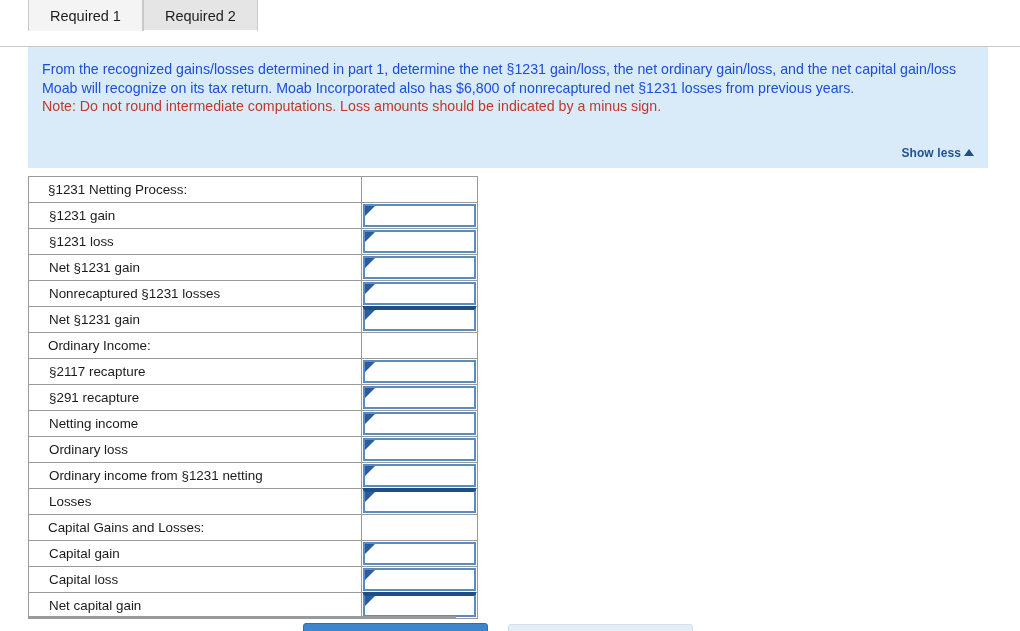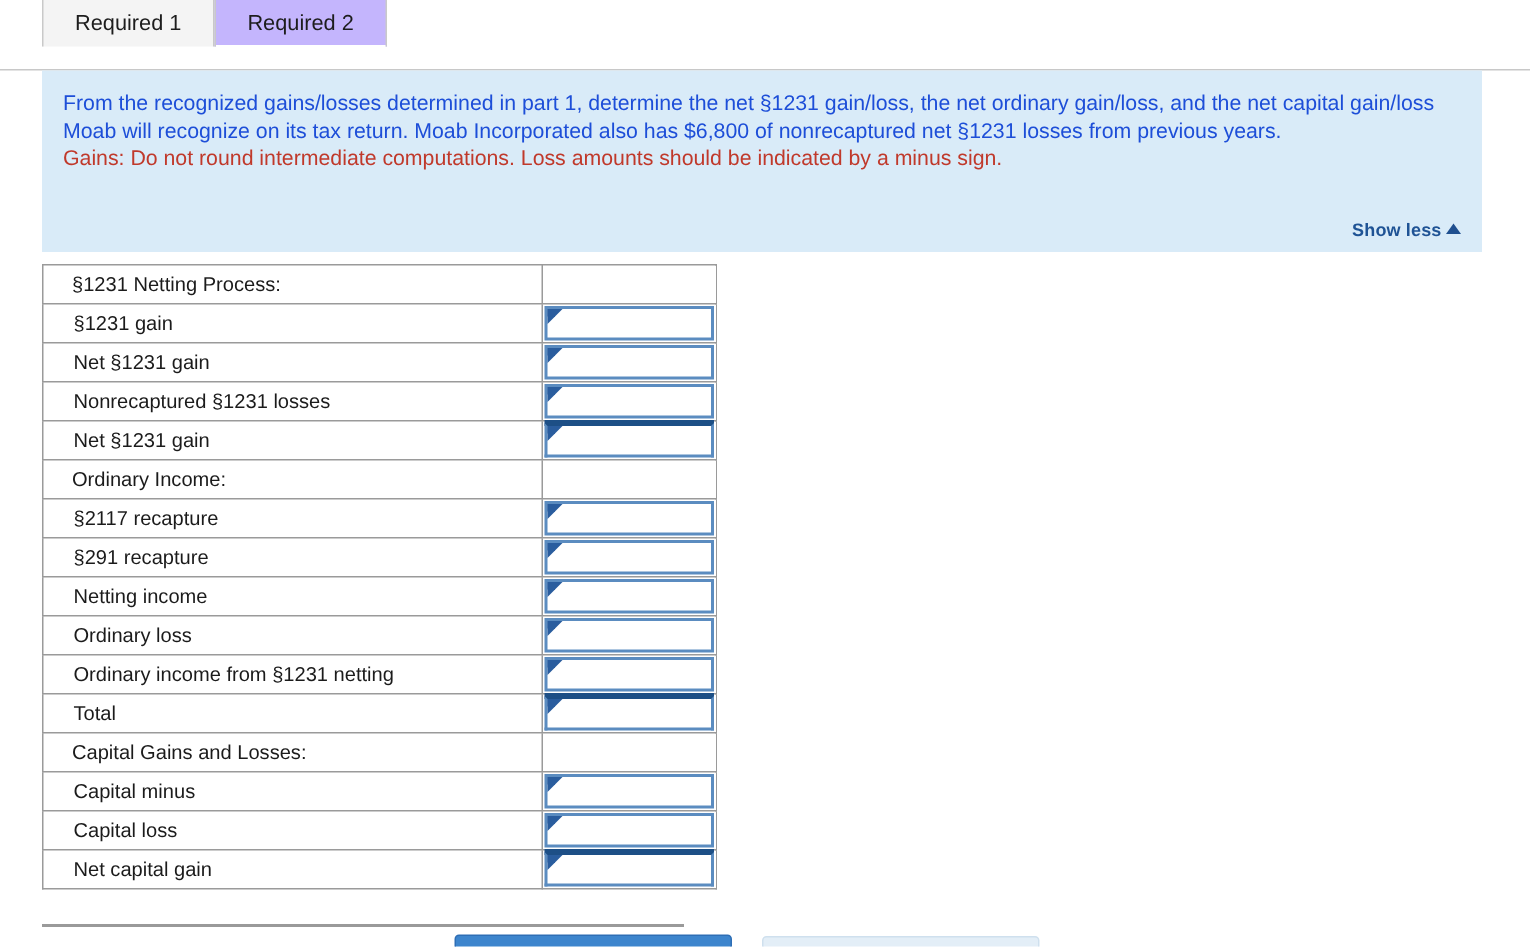--- a/index.html
+++ b/index.html
@@ -48,21 +48,21 @@
     border-left: 1px solid #c9c9c9;
     border-right: 1px solid #c9c9c9;
     background: #ffffff;
     position: relative;
     white-space: nowrap;
   }
   .tab.inactive {
     background: #f4f4f4;
   }
   .tab.active {
-    background: #c4b5fd;
+    background: #e5e5e5;
     z-index: 3;
   }
   .tab.active::after {
     content: "";
     position: absolute;
     left: 0; right: 0; bottom: -1px;
     height: 2px;
     background: #ffffff;
   }
 
@@ -222,21 +222,21 @@
       <span>Required 1</span>
     </div>
     <div class="tab active">
       <span>Required 2</span>
     </div>
   </div>
 </div>
 
 <div class="info-panel">
   <div class="info-text">From the recognized gains/losses determined in part 1, determine the net §1231 gain/loss, the net ordinary gain/loss, and the net capital gain/loss Moab will recognize on its tax return. Moab Incorporated also has $6,800 of nonrecaptured net §1231 losses from previous years.</div>
-  <div class="info-note">Gains: Do not round intermediate computations. Loss amounts should be indicated by a minus sign.</div>
+  <div class="info-note">Note: Do not round intermediate computations. Loss amounts should be indicated by a minus sign.</div>
   <div class="show-less-row">
     <span class="show-less-link">Show less</span>
     <span class="caret-up"></span>
   </div>
 </div>
 
 <table class="sheet">
   <tbody>
     <tr>
       <td class="label section">§1231 Netting Process:</td>
@@ -244,20 +244,28 @@
     </tr>
     <tr>
       <td class="label">§1231 gain</td>
       <td class="value">
         <div class="cellbox">
           <span class="marker"></span>
         </div>
       </td>
     </tr>
     <tr>
+      <td class="label">§1231 loss</td>
+      <td class="value">
+        <div class="cellbox">
+          <span class="marker"></span>
+        </div>
+      </td>
+    </tr>
+    <tr>
       <td class="label">Net §1231 gain</td>
       <td class="value">
         <div class="cellbox">
           <span class="marker"></span>
         </div>
       </td>
     </tr>
     <tr>
       <td class="label">Nonrecaptured §1231 losses</td>
       <td class="value">
@@ -312,33 +320,33 @@
     </tr>
     <tr>
       <td class="label">Ordinary income from §1231 netting</td>
       <td class="value">
         <div class="cellbox">
           <span class="marker"></span>
         </div>
       </td>
     </tr>
     <tr>
-      <td class="label">Total</td>
+      <td class="label">Losses</td>
       <td class="value">
         <div class="cellbox total">
           <span class="marker"></span>
         </div>
       </td>
     </tr>
     <tr>
       <td class="label section">Capital Gains and Losses:</td>
       <td class="value blank"></td>
     </tr>
     <tr>
-      <td class="label">Capital minus</td>
+      <td class="label">Capital gain</td>
       <td class="value">
         <div class="cellbox">
           <span class="marker"></span>
         </div>
       </td>
     </tr>
     <tr>
       <td class="label">Capital loss</td>
       <td class="value">
         <div class="cellbox">

